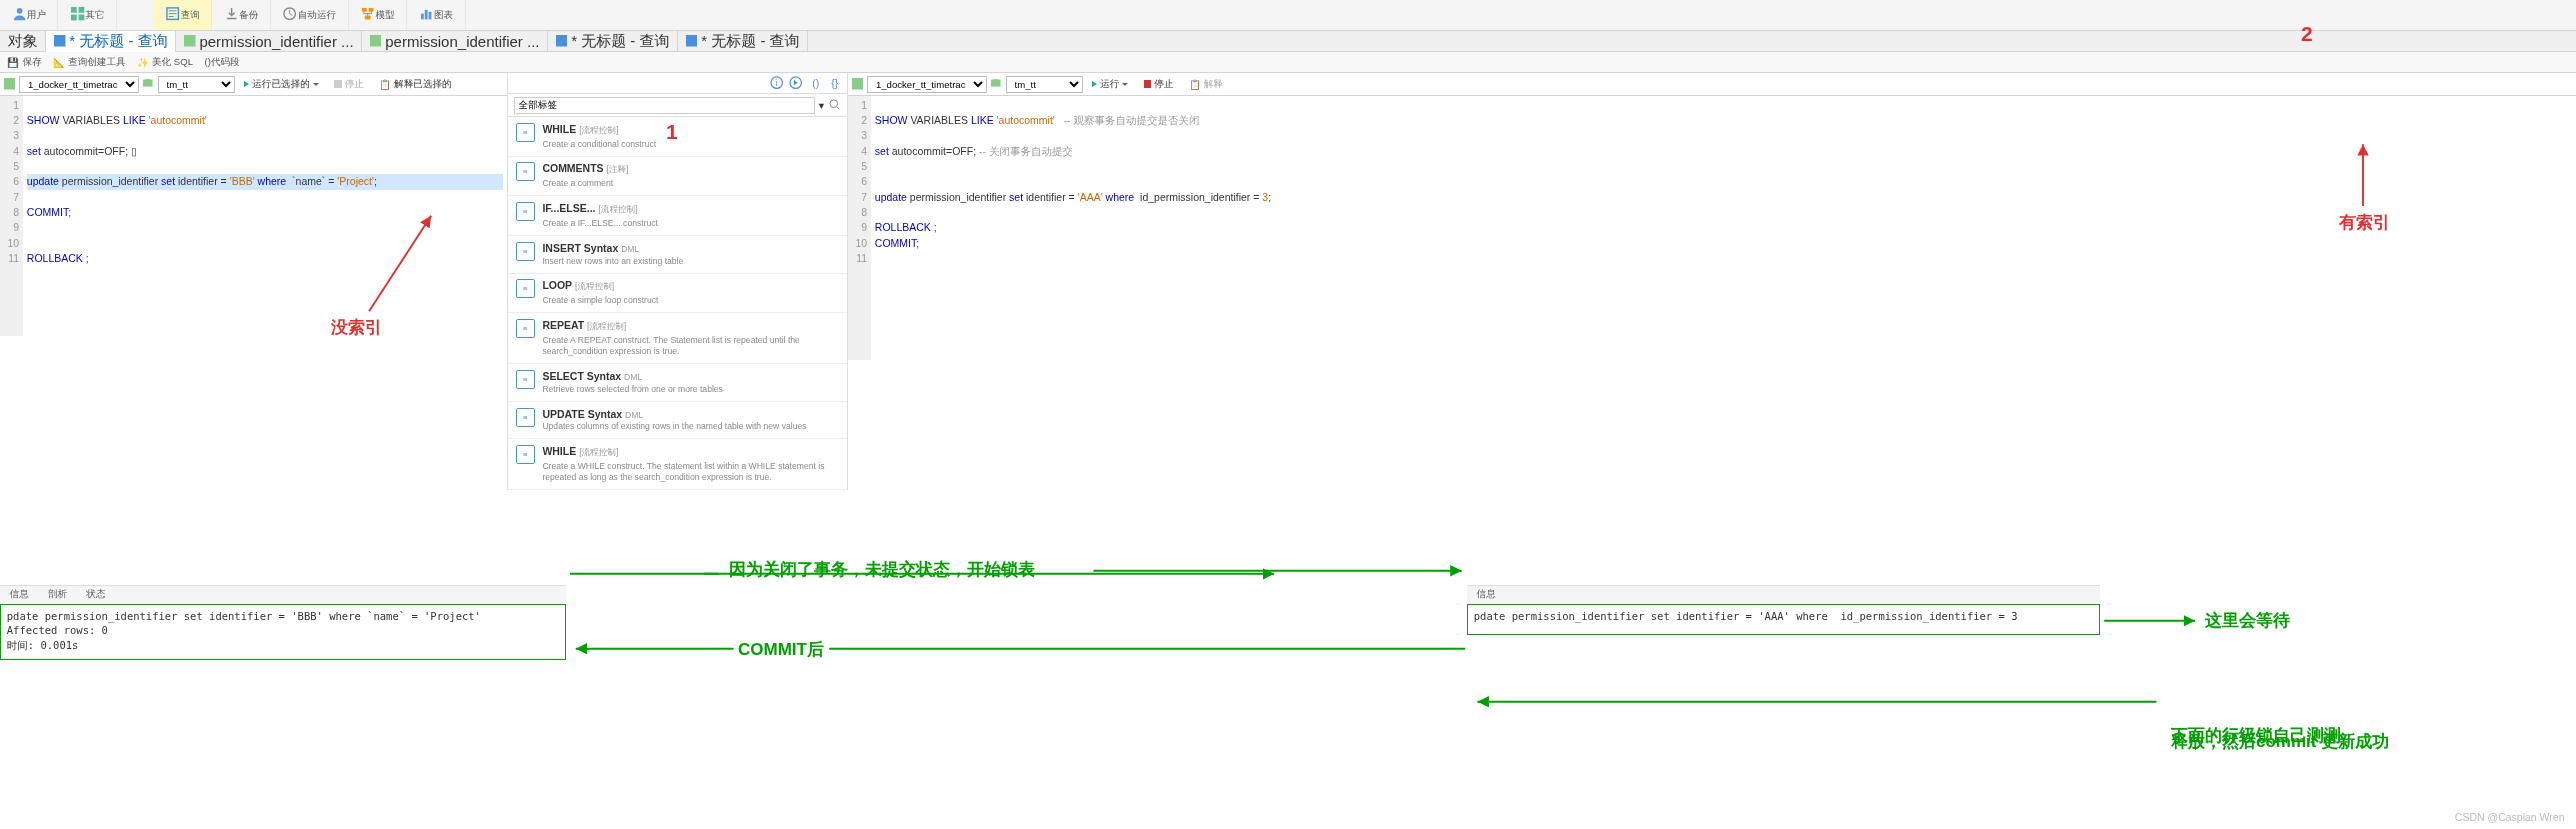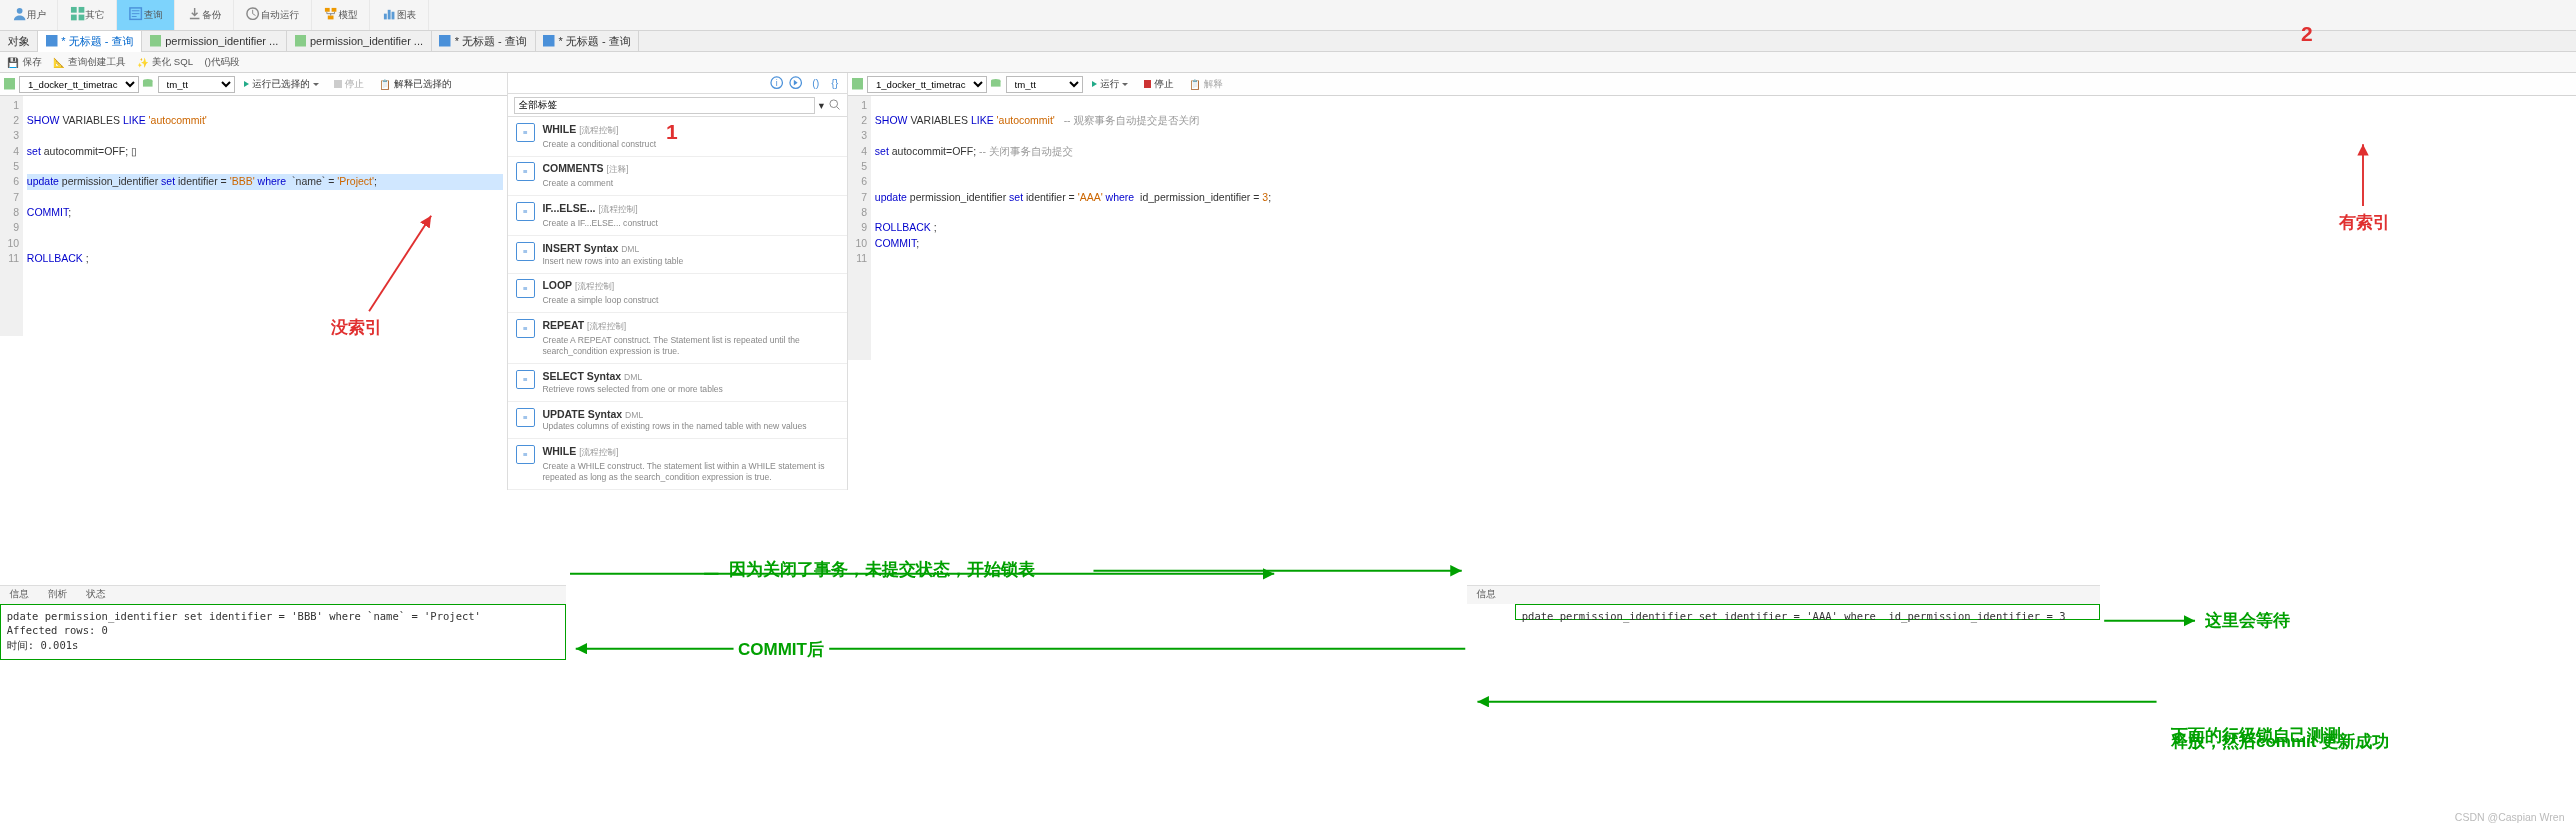--- a/index.html
+++ b/index.html
@@ -1,26 +1,26 @@
 <!DOCTYPE html>
 <html><head>
 <meta charset="utf-8">
 <style>
 * { box-sizing: border-box; margin: 0; padding: 0; font-family: "Microsoft YaHei", Arial, sans-serif; }
 body { background: #fff; font-size: 10.5px; color: #333; width: 2576px; height: 829px; position: relative; overflow: hidden; }
 
 
 .ribbon { display: flex; height: 31px; background: #f5f5f5; border-bottom: 1px solid #d4d4d4; }
 .ribbon-item { display: flex; flex-direction: row; align-items: center; justify-content: center; padding: 0 11.5px; font-size: 9.6px; color: #555; border-right: 1px solid #e8e8e8; cursor: pointer; }
-.ribbon-item.active { background: #7dd3fc; }
+.ribbon-item.active { background: #fef9c3; margin-left: 37px; }
 .ribbon-ico { width: 15.3px; height: 15.3px; margin-bottom: 1.9px; }
 
 
 .tabs-row { display: flex; height: 21px; background: #f0f0f0; border-bottom: 1px solid #d4d4d4; align-items: center; }
-.tab { display: flex; align-items: center; padding: 0 7.7px; height: 21px; font-size: 11px; color: #333; border-right: 1px solid #d4d4d4; cursor: pointer; gap: 3.8px; }
+.tab { display: flex; align-items: center; padding: 0 7.7px; height: 21px; font-size: 15px; color: #333; border-right: 1px solid #d4d4d4; cursor: pointer; gap: 3.8px; }
 .tab.active { background: #fff; color: #0066cc; }
 .tab-ico { width: 11.5px; height: 11.5px; }
 
 
 .subbar { display: flex; height: 21px; background: #f8f8f8; border-bottom: 1px solid #d4d4d4; align-items: center; padding: 0 7.7px; gap: 11.5px; font-size: 9.6px; color: #555; }
 .subbar span { cursor: pointer; display: flex; align-items: center; gap: 2.9px; }
 
 
 .conn-row { display: flex; height: 23px; background: #fefefe; border-bottom: 1px solid #d4d4d4; align-items: center; padding: 0 3.8px; gap: 3.8px; }
 .conn-sel { height: 17px; font-size: 9.6px; border: 1px solid #bbb; padding: 0 3.8px; background: #fff; min-width: 96px; }
@@ -366,21 +366,21 @@
   </div>
   <div class="out-body out-box-green" style="white-space:pre; height:56px;">pdate permission_identifier set identifier = 'BBB' where `name` = 'Project'
 Affected rows: 0
 时间: 0.001s</div>
 </div>
 
 <div style="position:absolute; left:1467px; top:585px; width:633px;">
   <div class="out-tabs">
     <span>信息</span>
   </div>
-  <div class="out-body out-box-green" style="white-space:pre; height:16px;margin-left:48px;">pdate permission_identifier set identifier = 'AAA' where  id_permission_identifier = 3</div>
+  <div class="out-body out-box-green" style="white-space:pre; height:31px;">pdate permission_identifier set identifier = 'AAA' where  id_permission_identifier = 3</div>
 </div>
 <div style="position:absolute; left:1381px; top:602px; width:86px; height:1px;"></div>
 
 <div class="anno num" style="left:666px; top:120px;">1</div>
 <div class="anno num" style="left:2301px; top:22px;">2</div>
 <div class="anno red" style="left:331px; top:316px;">没索引</div>
 <div class="anno red" style="left:2339px; top:211px;">有索引</div>
 <div class="anno green" style="left:729px; top:558px;">因为关闭了事务，未提交状态，开始锁表</div>
 <div class="anno green" style="left:738px; top:638px;">COMMIT后</div>
 <div class="anno green" style="left:2205px; top:609px;">这里会等待</div>

